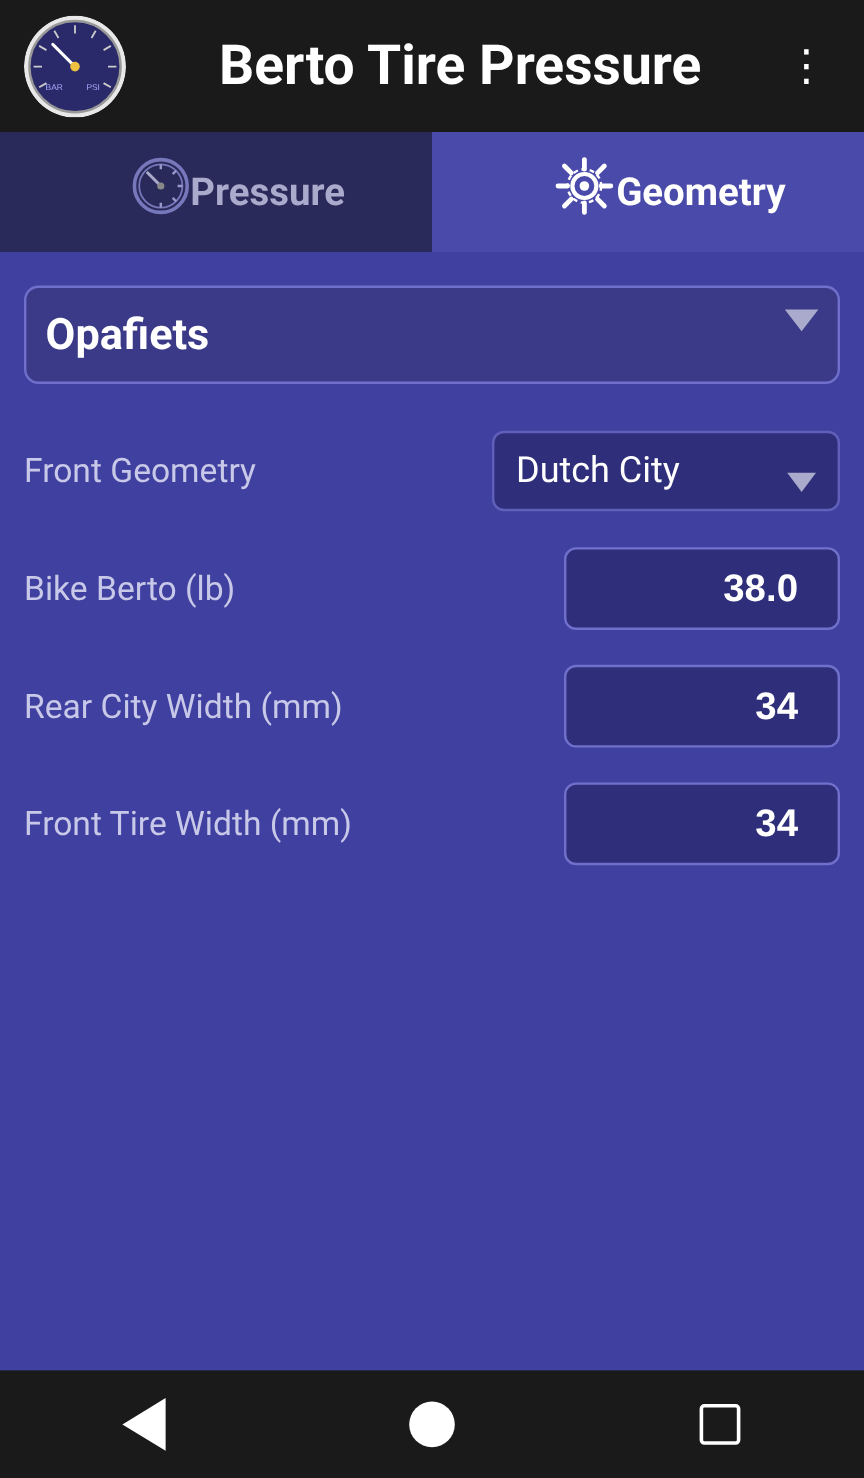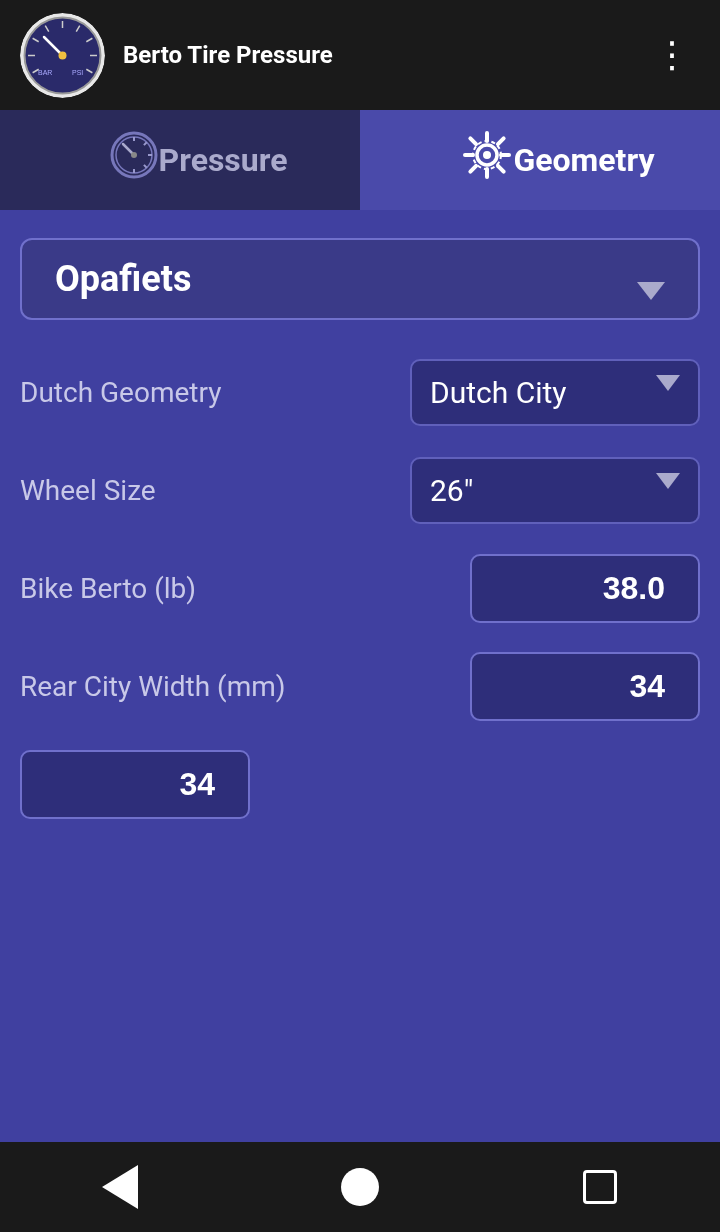--- a/index.html
+++ b/index.html
@@ -24,24 +24,25 @@
     }
     .app-bar-logo {
       width: 85px;
       height: 85px;
       border-radius: 50%;
       overflow: hidden;
       margin-right: 18px;
       flex-shrink: 0;
     }
     .app-bar-title {
-      font-size: 24px;
+      font-size: 46px;
       font-weight: bold;
       color: #ffffff;
       flex: 1;
+      text-align: center;
     }
     .app-bar-menu {
       font-size: 36px;
       color: #ffffff;
       cursor: pointer;
       padding: 10px;
     }
 
     
     .tab-bar {
@@ -89,23 +90,23 @@
       display: flex;
       flex-direction: column;
       gap: 0;
     }
 
     
     .bike-type-dropdown {
       background: #3a3a88;
       border: 2px solid #7070cc;
       border-radius: 12px;
-      padding: 18px 33px;
-      display: flex;
-      align-items: flex-end;
+      padding: 18px 16px;
+      display: flex;
+      align-items: flex-start;
       justify-content: space-between;
       margin-bottom: 32px;
       cursor: pointer;
     }
     .bike-type-text {
       font-size: 36px;
       font-weight: bold;
       color: #ffffff;
     }
     .dropdown-arrow {
@@ -128,21 +129,21 @@
       font-size: 28px;
       color: #c8c8e8;
       flex: 1;
       padding-right: 10px;
     }
     .form-control {
       background: #2e2e7a;
       border: 2px solid #6060bb;
       border-radius: 10px;
       display: flex;
-      align-items: flex-start;
+      align-items: flex-end;
       justify-content: flex-end;
       padding: 14px 18px;
       min-width: 290px;
       max-width: 290px;
       cursor: pointer;
     }
     .form-control-text {
       font-size: 30px;
       color: #ffffff;
       flex: 1;
@@ -287,46 +288,40 @@
 </div>
 
 <div class="main-content">
 
   <div class="bike-type-dropdown">
     <span class="bike-type-text">Opafiets</span>
     <div class="dropdown-arrow"></div>
   </div>
 
   <div class="form-row">
-    <span class="form-label">Dutch Geometry</span>
+    <span class="form-label">Front Geometry</span>
     <div class="form-control">
       <span class="form-control-text">Dutch City</span>
       <div class="form-control-arrow"></div>
     </div>
   </div>
 
-  <div class="form-row">
-    <span class="form-label">Wheel Size</span>
-    <div class="form-control">
-      <span class="form-control-text">26"</span>
-      <div class="form-control-arrow"></div>
-    </div>
-  </div>
 
   <div class="form-row">
     <span class="form-label">Bike Berto (lb)</span>
     <input class="form-input" type="number" style="text-align: right;" value="38.0">
   </div>
 
   <div class="form-row">
     <span class="form-label">Rear City Width (mm)</span>
     <input class="form-input" type="number" style="text-align: right;" value="34">
   </div>
 
   <div class="form-row">
+    <span class="form-label">Front Tire Width (mm)</span>
     <input class="form-input" type="number" style="text-align: right;" value="34">
   </div>
 
 </div>
 
 <div class="bottom-nav">
   <div class="nav-btn">
     <div class="nav-back"></div>
   </div>
   <div class="nav-btn">

